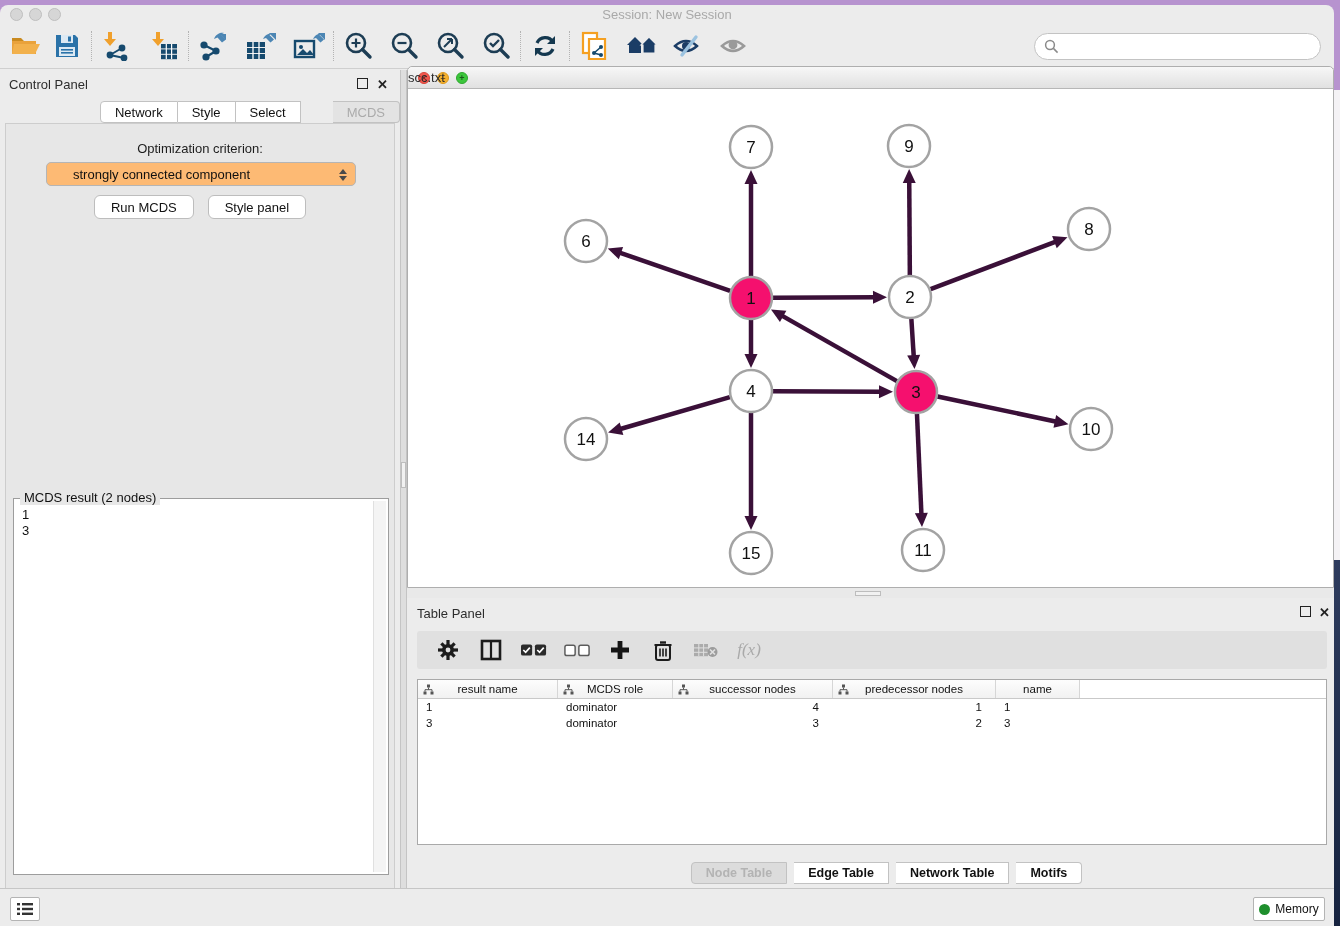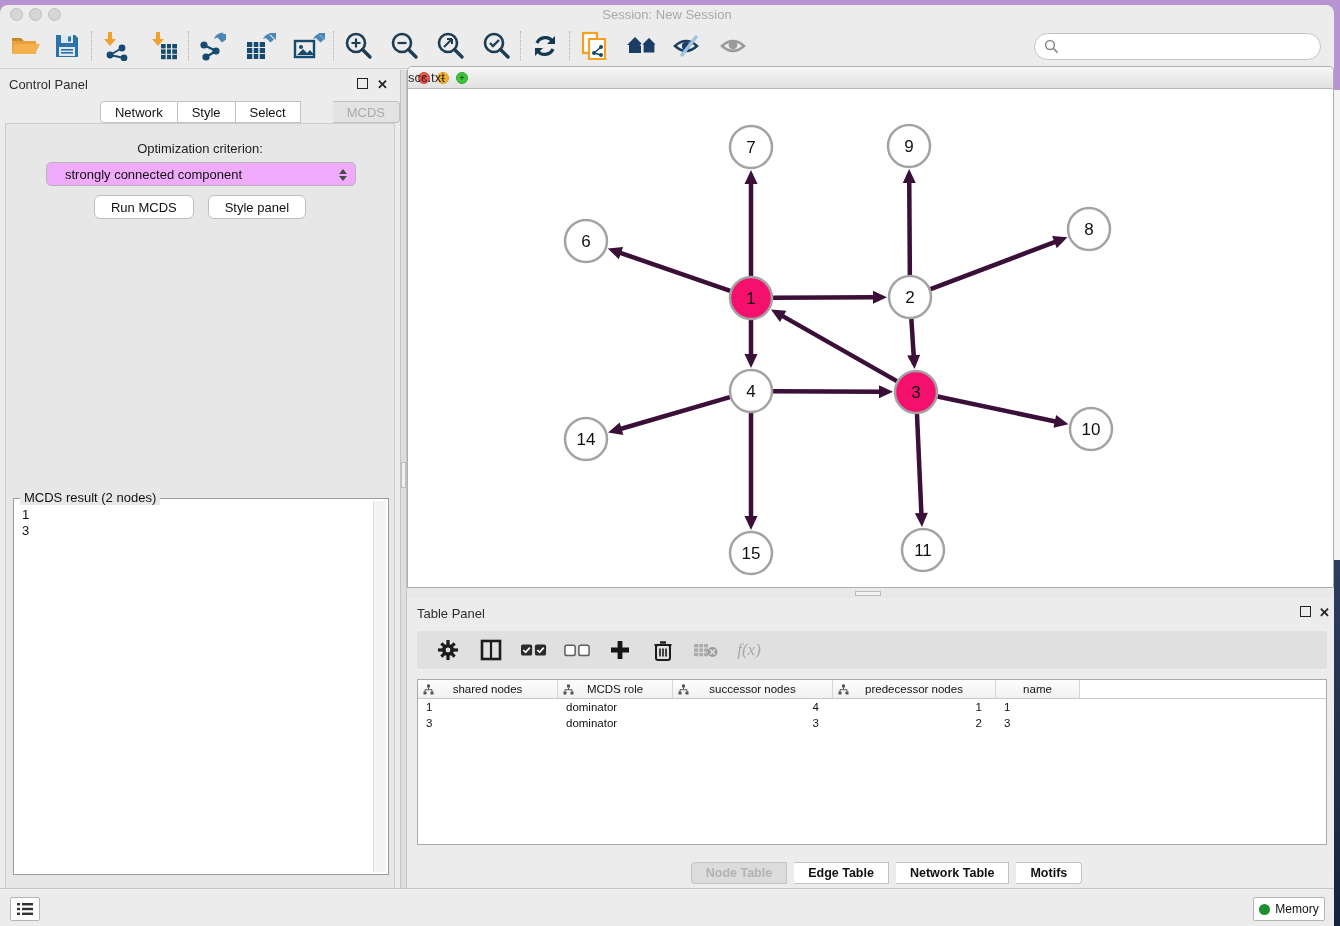--- a/index.html
+++ b/index.html
@@ -27,21 +27,21 @@
   .cp-title { position:absolute; left:9px; top:7px; font-size:13px; color:#2d2d2d; }
   .panel-ctl { position:absolute; top:7px; font-size:13px; color:#222; cursor:default; }
   .float-sq { width:11px; height:11px; border:1.5px solid #222; display:inline-block; }
   .cp-tabs { position:absolute; left:0; top:31px; width:100%; display:flex; justify-content:flex-end; z-index:3; }
   .seg-btn { height:22px; background:#fff; border:1px solid #c2c2c2; border-left:none; font-size:13px; color:#111; display:flex; align-items:center; justify-content:center; padding:0 14px; }
   .seg-btn:first-child { border-left:1px solid #c2c2c2; border-radius:4px 0 0 4px; }
   .seg-btn:last-child { border-radius:0 4px 4px 0; }
   .seg-btn.active { background:#e3e3e3; color:#ababab;margin-left:32px; }
   .cp-body { position:absolute; left:5px; top:53px; width:390px; height:768px; background:#e7e7e7; border:1px solid #cdcdcd; }
   .opt-label { position:absolute; left:0; top:17px; width:100%; text-align:center; font-size:13px; color:#1d1d1d; }
-  .dropdown { position:absolute; left:40px; top:38px; width:310px; height:24px; background:#f0abfc; border:1px solid #b5b5b5; border-radius:5px; font-size:13px; color:#111; display:flex; align-items:center; padding-left:18px; }
+  .dropdown { position:absolute; left:40px; top:38px; width:310px; height:24px; background:#fdba74; border:1px solid #b5b5b5; border-radius:5px; font-size:13px; color:#111; display:flex; align-items:center; padding-left:26px; }
   .dd-stepper { position:absolute; right:6px; top:3px; width:12px; height:17px; display:flex; flex-direction:column; align-items:center; justify-content:center; gap:2px; }
   .tri-up { width:0; height:0; border-left:4px solid transparent; border-right:4px solid transparent; border-bottom:5px solid #4a4a4a; }
   .tri-dn { width:0; height:0; border-left:4px solid transparent; border-right:4px solid transparent; border-top:5px solid #4a4a4a; }
   .cp-btnrow { position:absolute; left:0; top:71px; width:100%; display:flex; justify-content:center; gap:14px; }
   .push-btn { height:24px; background:#fff; border:1px solid #bdbdbd; border-radius:6px; font-size:13px; color:#111; padding:0 16px; font-family:"Liberation Sans",sans-serif; }
   .result-group { position:absolute; left:7px; top:374px; width:376px; height:377px; border:1px solid #9d9d9d; background:#fff; }
   .result-label { position:absolute; left:6px; top:-9px; background:#e7e7e7; padding:0 4px; font-size:13px; color:#111; }
   .result-pre { position:absolute; left:8px; top:8px; font-size:13px; line-height:16px; color:#111; font-family:"Liberation Sans",sans-serif; white-space:pre; }
   .result-scroll { position:absolute; right:2px; top:2px; width:13px; bottom:2px; background:#f4f4f4; border-left:1px solid #e0e0e0; }
 
@@ -469,21 +469,21 @@
       </div>
       <div class="tp-table">
         <div class="thead" id="table-head">
             <div class="th" style="width: 140px;">
               <svg class="hicon" width="11" height="11" viewBox="0 0 11 11">
                 <rect x="4" y="0.5" width="3" height="3" fill="#555"></rect>
                 <rect x="0.5" y="7.5" width="3" height="3" fill="#555"></rect>
                 <rect x="7.5" y="7.5" width="3" height="3" fill="#555"></rect>
                 <path d="M5.5 3.5 v2.2 M2 7.5 v-1.8 h7 v1.8" stroke="#555" stroke-width="1" fill="none"></path>
               </svg>
-              <span>shared nodes</span>
+              <span>result name</span>
             </div>
             <div class="th" style="width: 115px;">
               <svg class="hicon" width="11" height="11" viewBox="0 0 11 11">
                 <rect x="4" y="0.5" width="3" height="3" fill="#555"></rect>
                 <rect x="0.5" y="7.5" width="3" height="3" fill="#555"></rect>
                 <rect x="7.5" y="7.5" width="3" height="3" fill="#555"></rect>
                 <path d="M5.5 3.5 v2.2 M2 7.5 v-1.8 h7 v1.8" stroke="#555" stroke-width="1" fill="none"></path>
               </svg>
               <span>MCDS role</span>
             </div>

